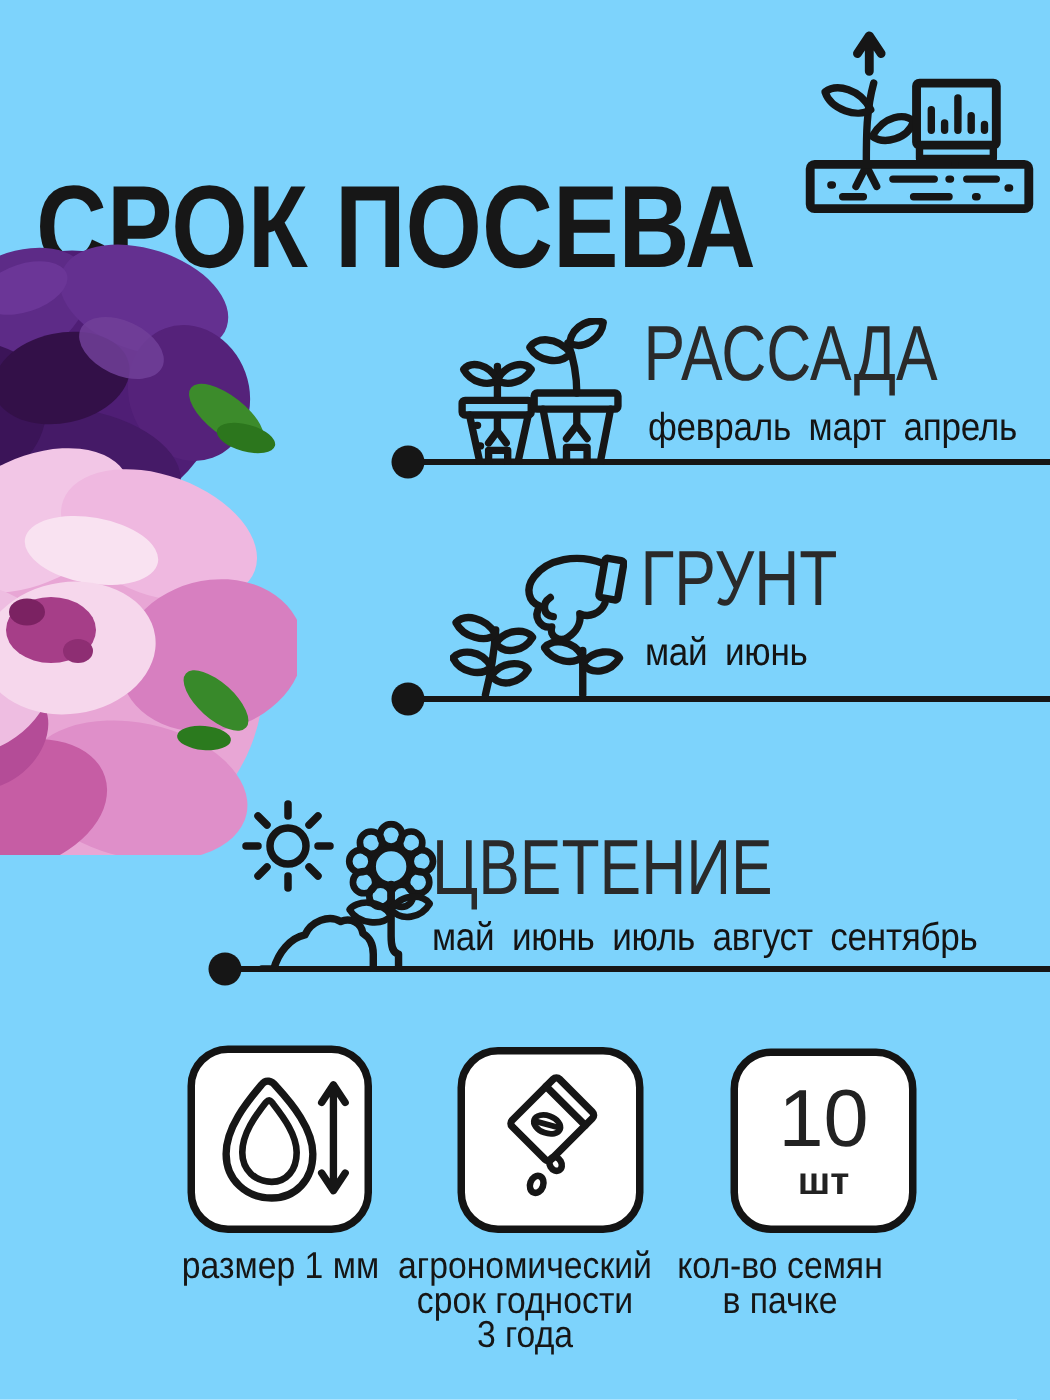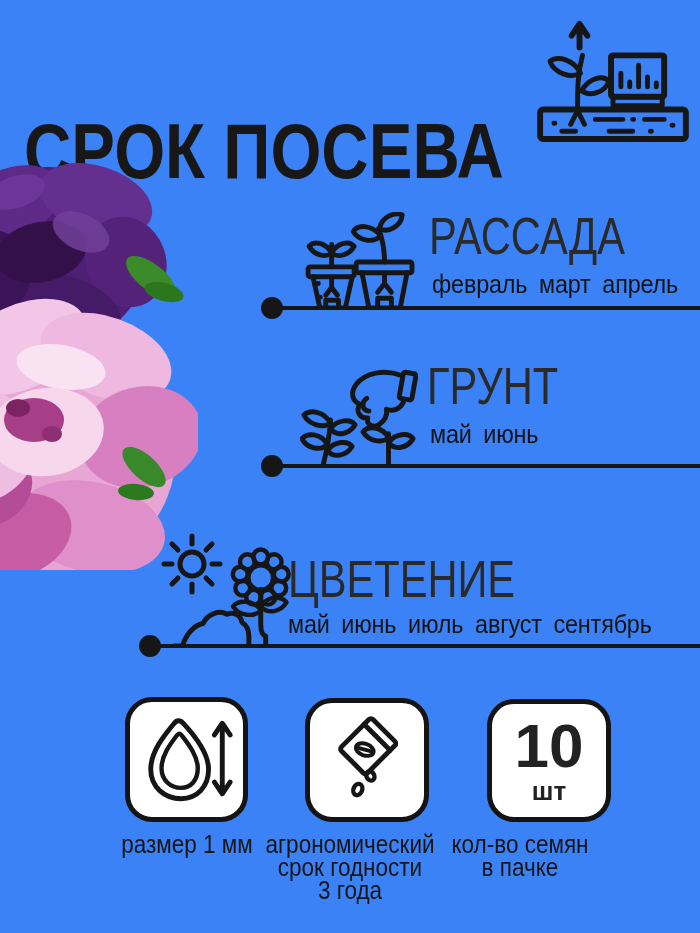--- a/index.html
+++ b/index.html
@@ -1,17 +1,17 @@
 <!DOCTYPE html>
 <html lang="ru"><head>
 <meta charset="utf-8">
 <style>
   html,body{margin:0;padding:0;}
   body{font-family:"Liberation Sans","DejaVu Sans",sans-serif;background:#ffffff;}
-  .stage{position:relative;width:700px;height:933px;background:#3b82f6;overflow:hidden;}
+  .stage{position:relative;width:700px;height:933px;background:#7dd3fc;overflow:hidden;}
 
   .title{position:absolute;left:24px;top:60px;font-size:78px;font-weight:bold;line-height:1;
          color:#171717;transform:scaleX(.84);transform-origin:left top;white-space:nowrap;}
 
   .hero-icon{position:absolute;left:534px;top:16px;width:158px;height:128px;}
   .flowers{position:absolute;left:-14px;top:162px;width:212px;height:408px;}
 
   .tl-line{position:absolute;height:4px;background:#161616;}
   .l1{left:268px;top:306px;width:432px;}
   .l2{left:268px;top:464px;width:432px;}
@@ -38,21 +38,21 @@
   .m2{left:430px;top:421px;}
   .m3{left:288px;top:611px;}
 
   .badge{position:absolute;box-sizing:border-box;border:5px solid #141414;border-radius:27px;background:#fff;}
   .b1{left:125px;top:697px;width:123px;height:125px;}
   .b2{left:305px;top:698px;width:124px;height:124px;}
   .b3{left:487px;top:699px;width:124px;height:123px;display:flex;flex-direction:column;
       align-items:center;justify-content:center;}
   .icon-b1{position:absolute;left:138px;top:709px;width:98px;height:99px;}
   .icon-b2{position:absolute;left:319px;top:710px;width:97px;height:97px;}
-  .qty-value{font-size:62px;font-weight:bold;color:#222;line-height:.95;}
+  .qty-value{font-size:54px;font-weight:normal;color:#222;line-height:.95;}
   .qty-unit{font-size:26px;font-weight:bold;color:#222;line-height:1;margin-top:2px;}
 
   .blabel{position:absolute;font-size:25px;line-height:23px;font-weight:500;color:#161616;
           text-align:center;white-space:pre-line;transform:scaleX(.9);transform-origin:center top;}
   .lb1{left:102px;top:833px;width:170px;}
   .lb2{left:242px;top:833px;width:216px;}
   .lb3{left:412px;top:833px;width:216px;}
 </style>
 </head>
 <body>

